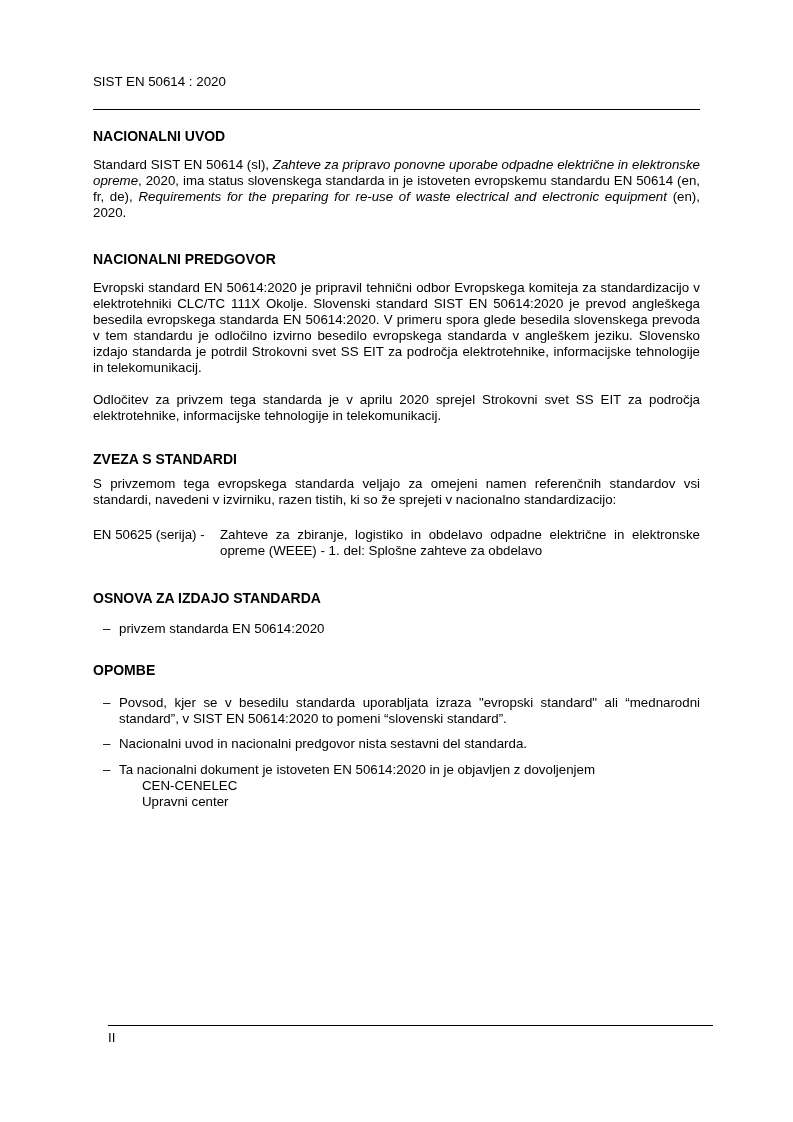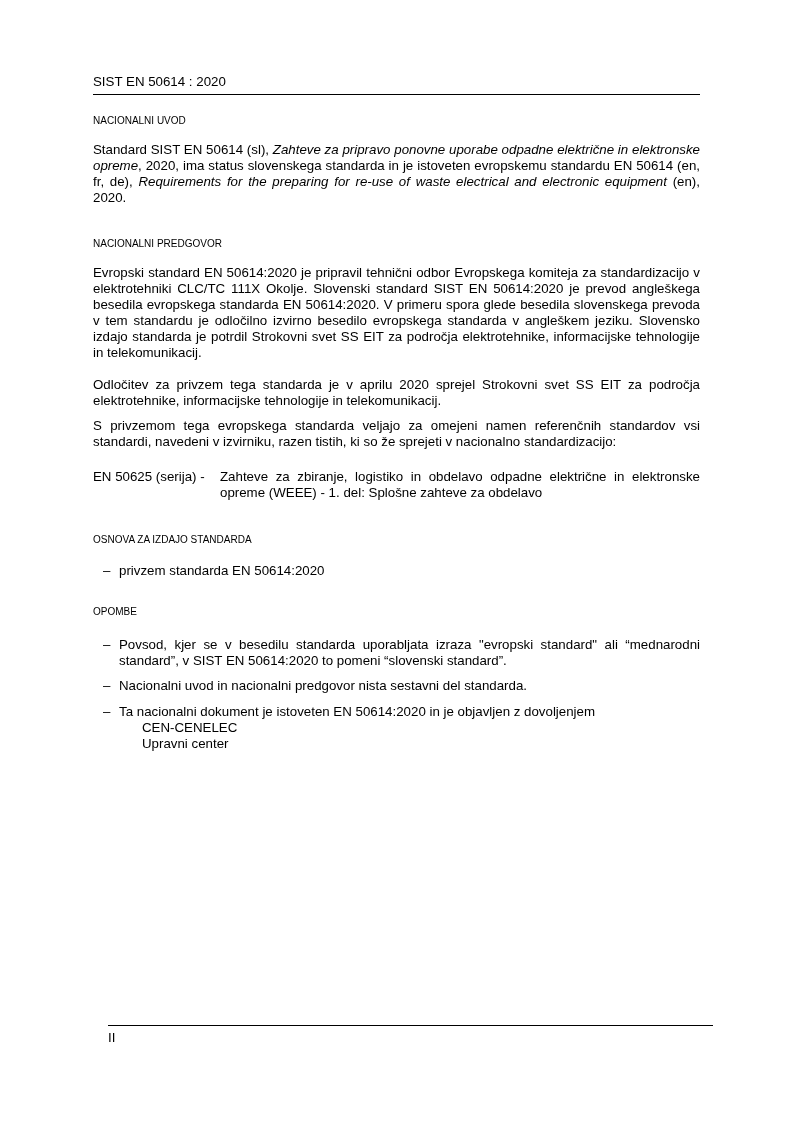--- a/index.html
+++ b/index.html
@@ -10,22 +10,22 @@
     height: 1122px;
     margin: 0 auto;
     background: #ffffff;
     color: #000000;
     font-family: "Liberation Sans", "DejaVu Sans", sans-serif;
     font-size: 13.3px;
     line-height: 16px;
     overflow: hidden;
   }
   .content { position: absolute; left: 93px; top: 0; width: 607px; }
-  .doc-header { margin-top: 74px; padding-bottom: 4px; border-bottom: 1px solid #000; }
-  .sec-title { font-weight: 400; font-size: 10px; line-height: 16px; }
+  .doc-header { margin-top: 74px; padding-bottom: 19px; border-bottom: 1px solid #000; }
+  .sec-title { font-weight: 700; font-size: 14px; line-height: 16px; }
   .para { text-align: justify; }
   .t-uvod { margin-top: 18px; }
   .p-intro { margin-top: 13px; }
   .t-predgovor { margin-top: 30px; }
   .p-foreword1 { margin-top: 13px; }
   .p-foreword2 { margin-top: 16px; }
   .t-zveza { margin-top: 27px; }
   .p-zveza { margin-top: 9px; }
   .ref-row { margin-top: 19px; display: flex; }
   .ref-code { flex: 0 0 127px; }
@@ -54,20 +54,21 @@
       <span>SIST EN 50614 : 2020</span>
     </div>
 
     <div class="sec-title t-uvod">NACIONALNI UVOD</div>
     <p class="para p-intro"><span>Standard SIST EN 50614 (sl), </span><em>Zahteve za pripravo ponovne uporabe odpadne električne in elektronske opreme</em><span>, 2020, ima status slovenskega standarda in je istoveten evropskemu standardu EN 50614 (en, fr, de), </span><em>Requirements for the preparing for re-use of waste electrical and electronic equipment</em><span> (en), 2020.</span></p>
 
     <div class="sec-title t-predgovor">NACIONALNI PREDGOVOR</div>
     <p class="para p-foreword1">Evropski standard EN 50614:2020 je pripravil tehnični odbor Evropskega komiteja za standardizacijo v elektrotehniki CLC/TC 111X Okolje. Slovenski standard SIST EN 50614:2020 je prevod angleškega besedila evropskega standarda EN 50614:2020. V primeru spora glede besedila slovenskega prevoda v tem standardu je odločilno izvirno besedilo evropskega standarda v angleškem jeziku. Slovensko izdajo standarda je potrdil Strokovni svet SS EIT za področja elektrotehnike, informacijske tehnologije in telekomunikacij.</p>
     <p class="para p-foreword2">Odločitev za privzem tega standarda je v aprilu 2020 sprejel Strokovni svet SS EIT za področja elektrotehnike, informacijske tehnologije in telekomunikacij.</p>
 
+    <div class="sec-title t-zveza">ZVEZA S STANDARDI</div>
     <p class="para p-zveza">S privzemom tega evropskega standarda veljajo za omejeni namen referenčnih standardov vsi standardi, navedeni v izvirniku, razen tistih, ki so že sprejeti v nacionalno standardizacijo:</p>
     <div class="ref-row">
       <span class="ref-code">EN 50625 (serija) -</span>
       <span class="ref-desc">Zahteve za zbiranje, logistiko in obdelavo odpadne električne in elektronske opreme (WEEE) - 1. del: Splošne zahteve za obdelavo</span>
     </div>
 
     <div class="sec-title t-osnova">OSNOVA ZA IZDAJO STANDARDA</div>
     <div class="bullet b-osnova">
       <span class="dash">–</span>
       <span class="btext">privzem standarda EN 50614:2020</span>

